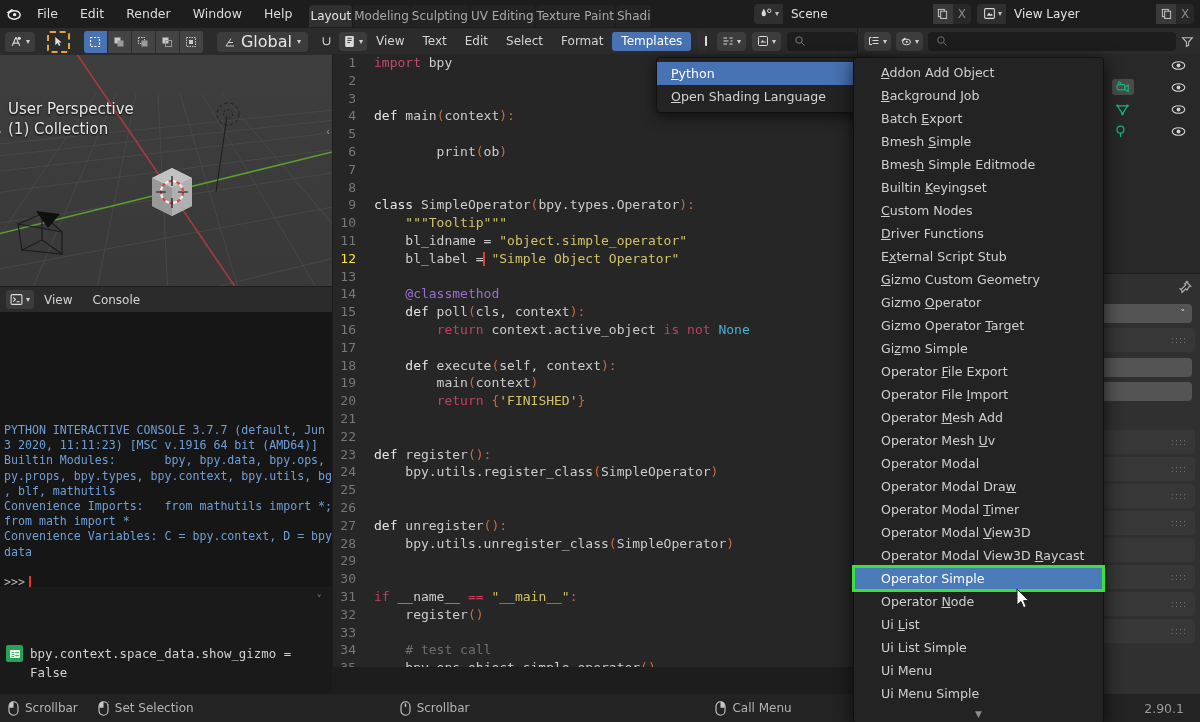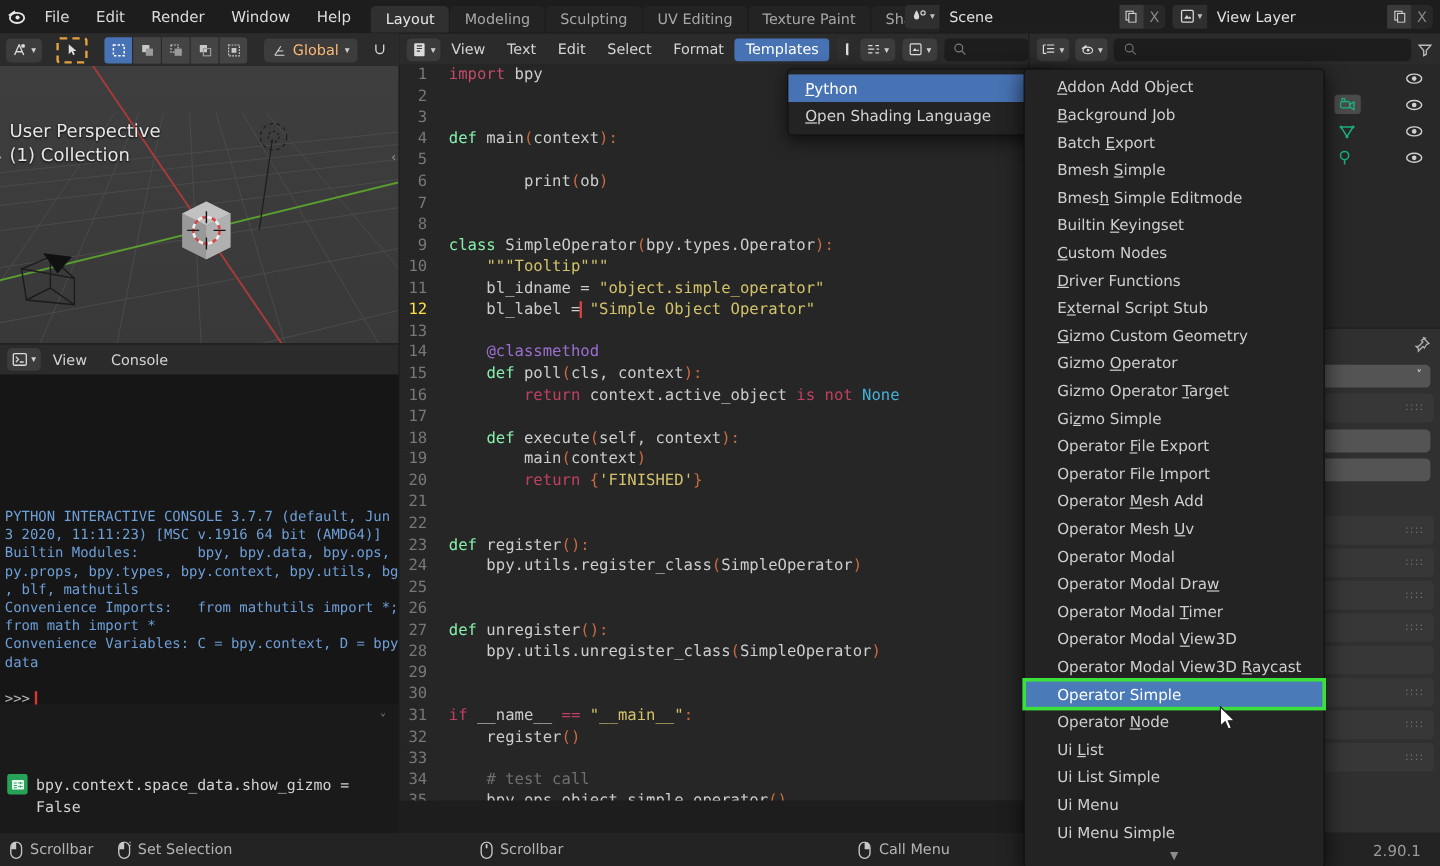--- a/index.html
+++ b/index.html
@@ -15,21 +15,21 @@
 
   
   #topbar {
     position: absolute; left: 0; top: 0; width: 1200px; height: 27px;
     background: #1d1d1d; display: flex; align-items: center;
   }
   .blender-logo { width: 26px; height: 27px; display:flex; align-items:center; justify-content:center; }
   .tb-menu { padding: 0 11px; height: 27px; line-height: 27px; color: #dcdcdc; font-size: 12.5px; }
   .wsp-tabs { display: flex; align-items: flex-end; height: 27px; margin-left: 6px; }
   .wsp-tab {
-    height: 22px; line-height: 22px; padding: 0 12px; font-size: 12px;
+    height: 22px; line-height: 22px; padding: 0 1px; font-size: 12px;
     color: #a8a8a8; background: #232323; margin-right: 1px;
     border-radius: 4px 4px 0 0;
   }
   .wsp-tab.active { background: #303030; color: #e6e6e6; }
   .tb-right { position:absolute; right: 0; top: 0; height: 27px; display: flex; align-items: center; }
   .id-block {
     display: flex; align-items: center; height: 20px; background: #282828;
     border-radius: 4px; margin-right: 6px; overflow: hidden;
   }
   .id-icon {
@@ -101,21 +101,21 @@
     overflow:hidden;
   }
   .code-row { display:flex; height:17.8px; white-space:pre; }
   .ln {
     width:32px; text-align:right; padding-right:9px; color:#787878; flex:none;
     background:#262626;
   }
   .ln.cur { color:#fde047; }
   .ccode { padding-left:9px; }
   .k-imp { color:#c24b67; }        
-  .k-def { color:#86efac; }        
+  .k-def { color:#e5e5e5; }        
   .k-kw  { color:#c04060; }        
   .k-str { color:#d2c26a; }        
   .k-num { color:#45b0d8; }        
   .k-par { color:#c86a40; }        
   .k-dec { color:#9a6fd0; }        
   .k-cmt { color:#6f6f6f; }        
   .k-txt { color:#cccccc; }
   .cursor-bar { display:inline-block; width:2px; height:14px; background:#d64040; vertical-align:-3px; margin:0 -1px; }
   #te-footer {
     position:absolute; left:0; bottom:0; width:524px; height:27px; background:#2b2b2b;
@@ -386,21 +386,21 @@
         <svg width="12" height="12" viewBox="0 0 24 24">
             <rect x="3" y="3" width="18" height="18" fill="none" stroke="#c8c8c8" stroke-width="2" stroke-dasharray="3 2"></rect>
             <rect x="8" y="8" width="8" height="8" fill="#c8c8c8"></rect>
           </svg>
       </div>
     </div>
     <div style="display:flex;align-items:center;gap:5px;background:#3c3c3c;border-radius:4px;height:20px;padding:0 7px;margin-left:10px">
       <svg width="12" height="12" viewBox="0 0 24 24">
           <path d="M4 20 L14 5 M4 20 L20 20 M8 13 l10 0" stroke="#dcdcdc" stroke-width="1.8" fill="none"></path>
         </svg>
-      <span style="font-size:12px;color:#fdba74">Global</span>
+      <span style="font-size:16px;color:#e5e5e5">Global</span>
       <span style="font-size:8px;color:#cfcfcf">▾</span>
     </div>
     <div style="margin-left:8px;color:#d0d0d0">
       <svg width="13" height="13" viewBox="0 0 24 24">
           <path d="M6 4 v8 a6 6 0 0 0 12 0 V4" stroke="#dcdcdc" stroke-width="2" fill="none"></path>
         </svg>
     </div>
   </div>
 
   <div id="console">

